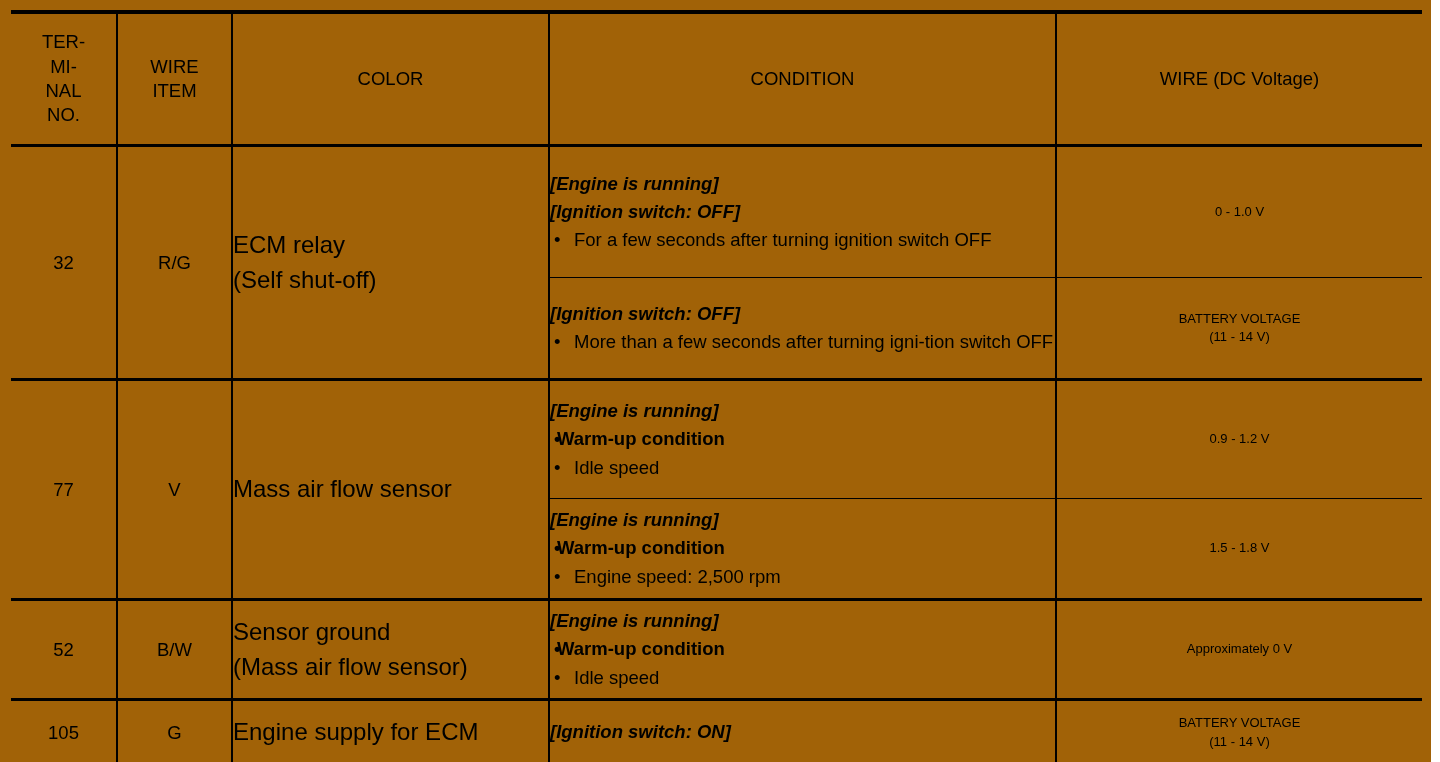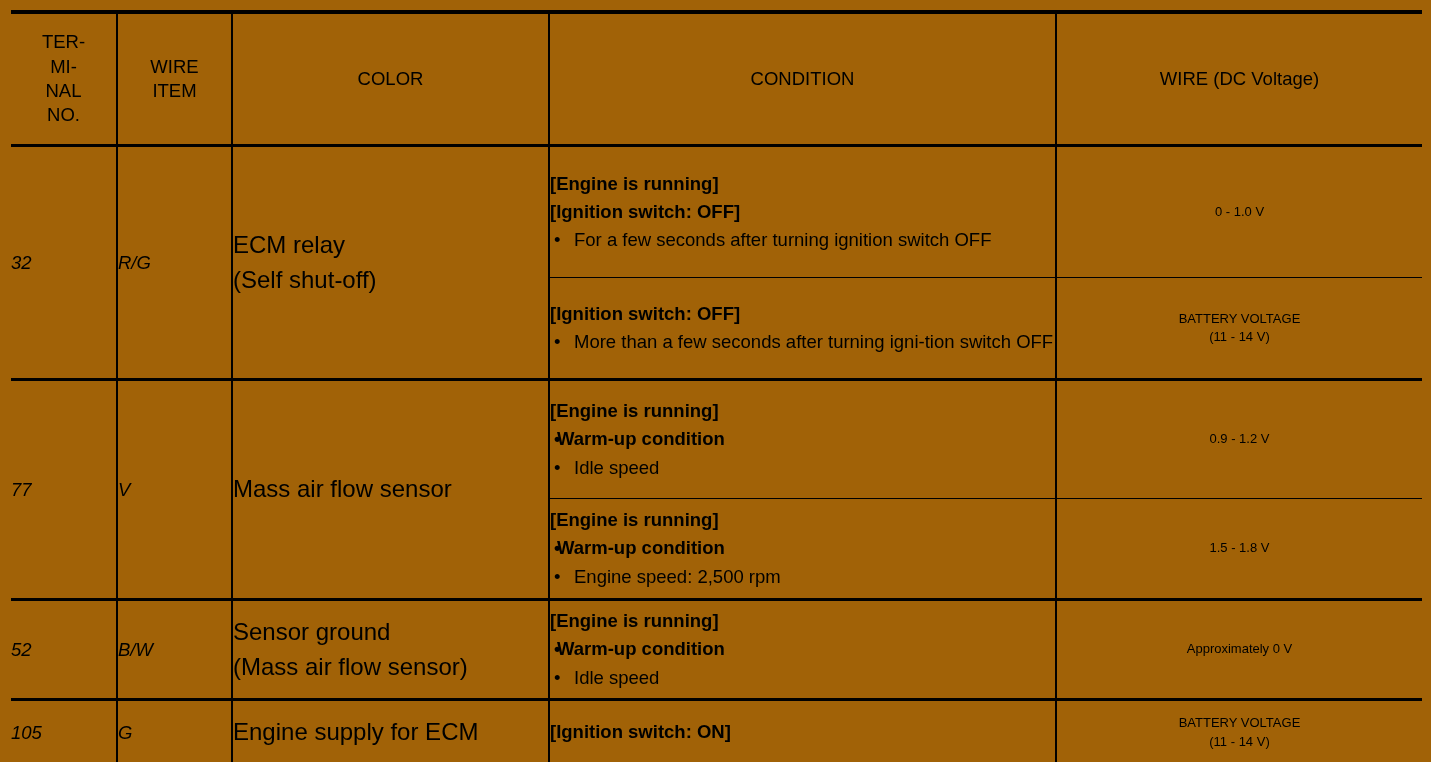--- a/index.html
+++ b/index.html
@@ -61,22 +61,22 @@
     text-align: center;
     line-height: 1.32;
     height: 130px;
     font-size: 18.5px;
   }
   .hdr-cell .stack { display: block; }
 
   
   .cell-term,
   .cell-wire {
-    font-size: 18.5px;
-    font-style: italic;
+    text-align: center;
+    font-size: 18.5px;
   }
   .cell-item {
     text-align: left;
     padding-left: 14px;
     line-height: 1.42;
     font-size: 24px;
   }
   .cell-data {
     text-align: center;
     line-height: 1.40;
@@ -86,20 +86,21 @@
     text-align: left;
     padding: 7px 8px 8px 12px;
     line-height: 1.52;
     font-size: 18.5px;
   }
 
   .cond-head {
     font-weight: bold;
     display: block;
     white-space: nowrap;
+    font-style: italic;
   }
 
   .cond-bullet {
     display: block;
     position: relative;
     padding-left: 24px;
   }
   .cond-bullet::before {
     content: "\2022";
     position: absolute;

